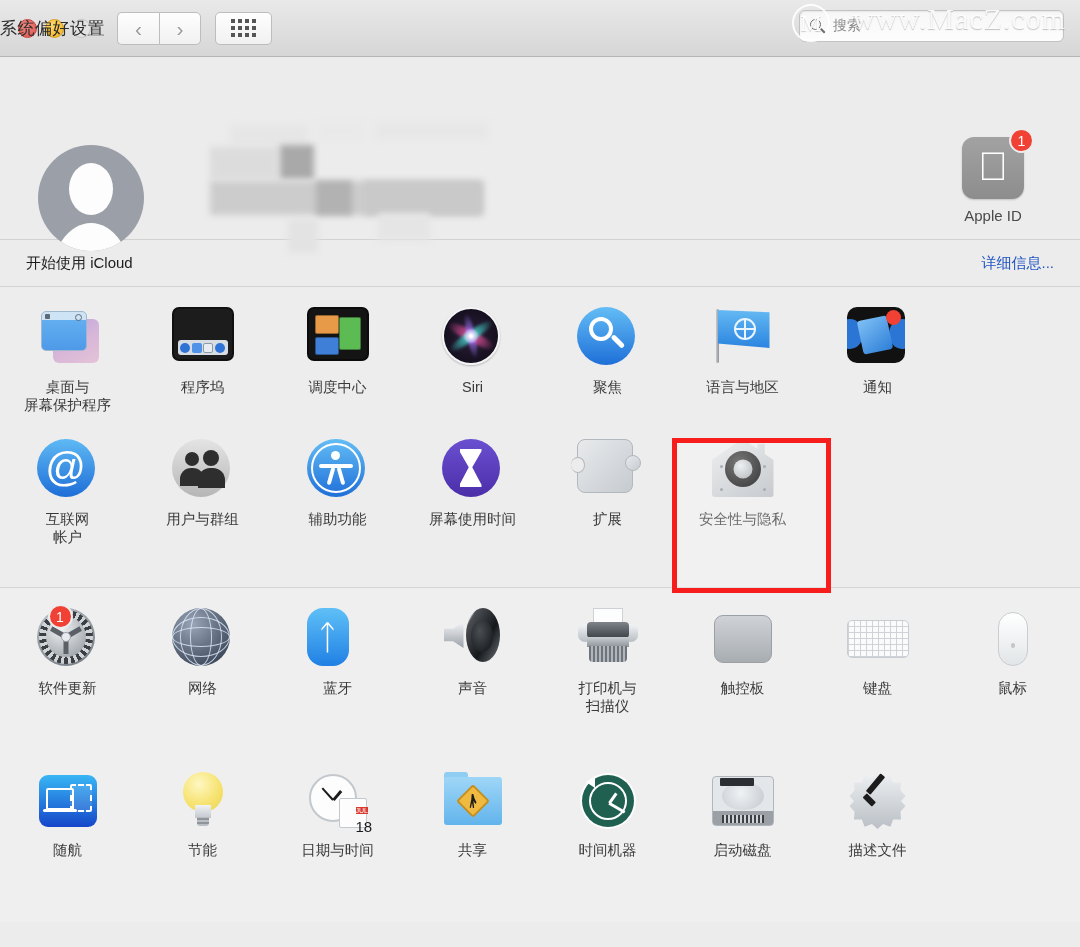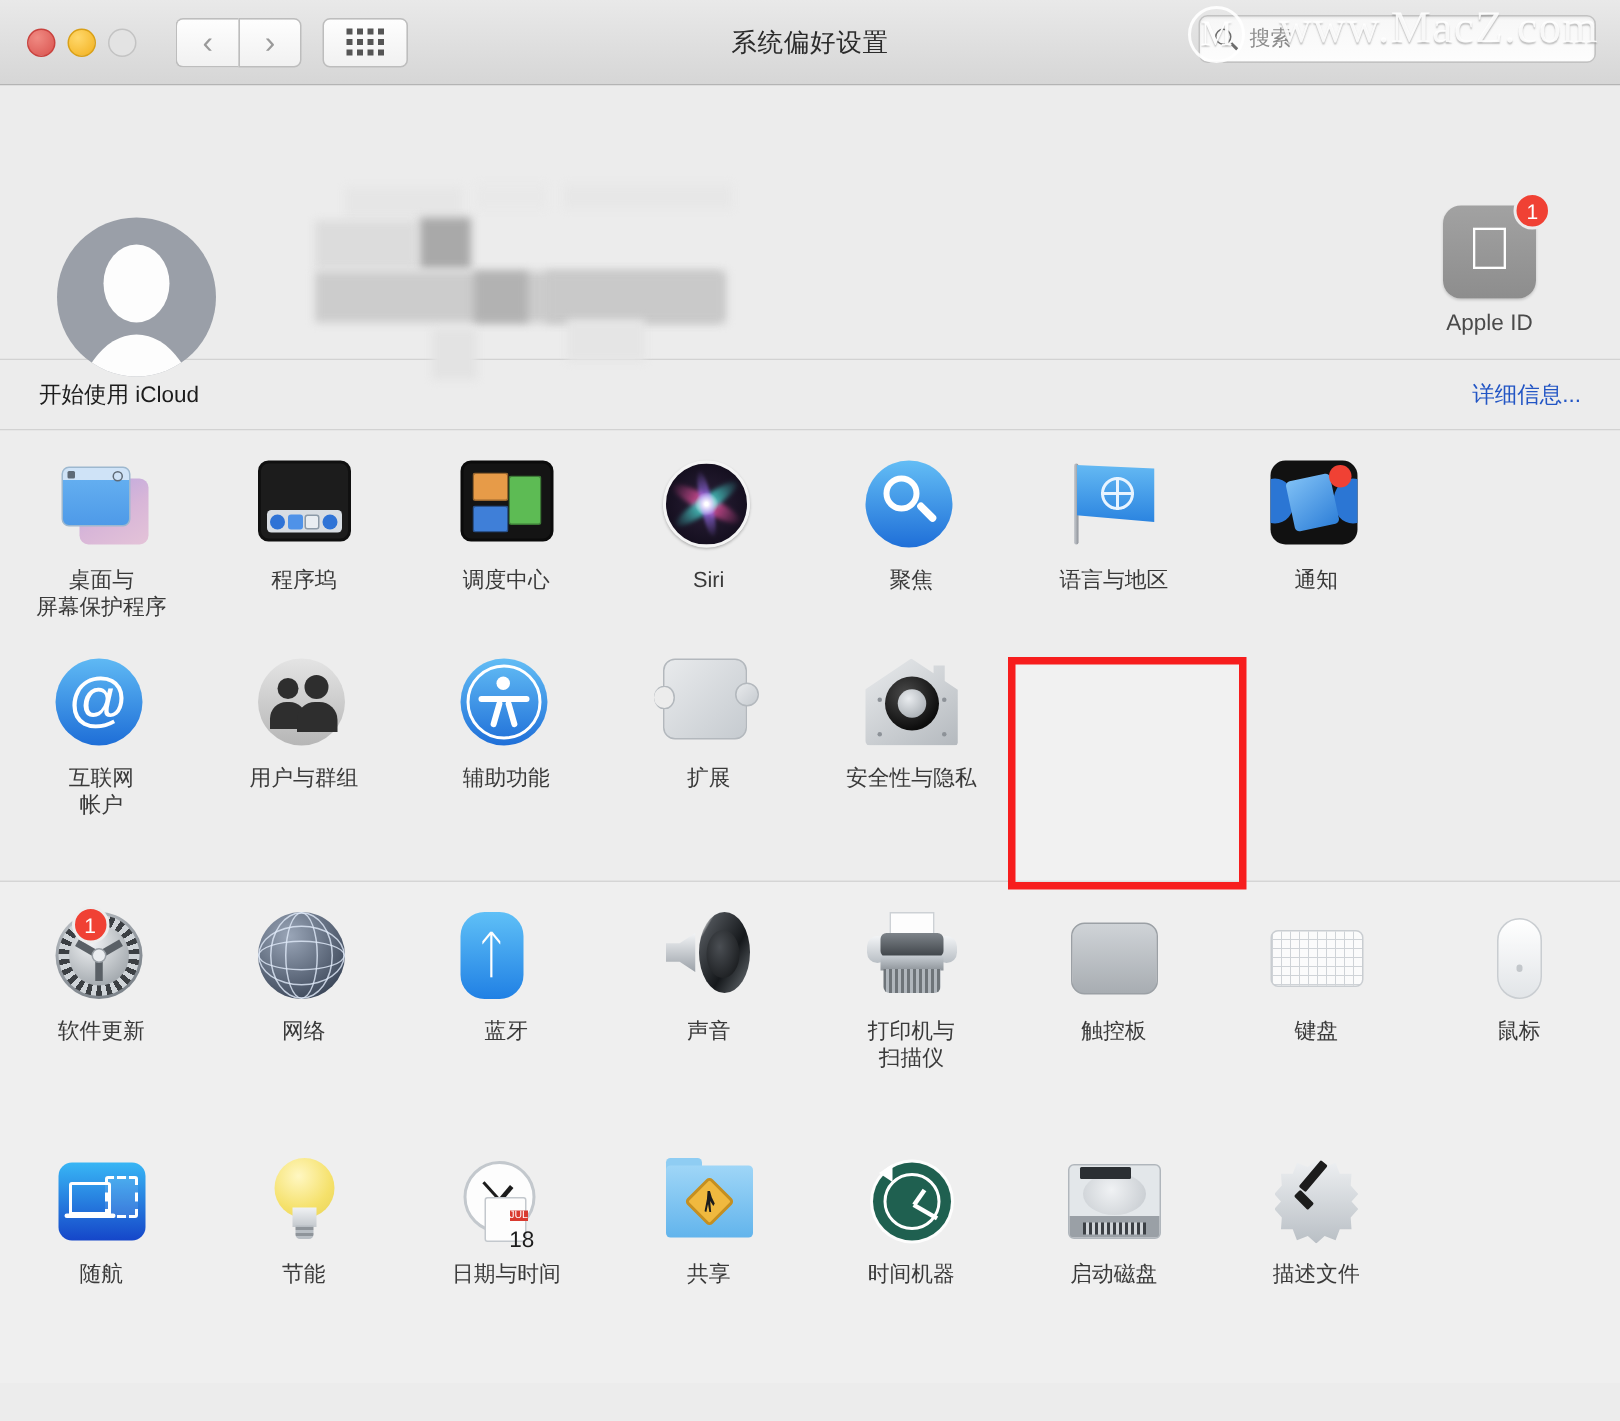--- a/index.html
+++ b/index.html
@@ -38,21 +38,21 @@
   .gridbtn {
     width: 57px; height: 33px; margin-left: 14px;
     background: linear-gradient(to bottom, #fefefe, #f1f1f1);
     border: 1px solid #bdbdbd; border-radius: 5px;
     display: flex; align-items: center; justify-content: center;
   }
   .dotgrid { display: grid; grid-template-columns: repeat(4, 4px); grid-gap: 3px; }
   .dotgrid i { width: 4px; height: 4px; background: #555; display: block; }
 
   .wintitle {
-    position: absolute; left: 0; right: 0; text-align: center;
+    position: absolute; left: 0; right: 0; text-align: left;
     font-size: 17px; color: #2b2b2b; letter-spacing: .5px;
     pointer-events: none;
   }
 
   .searchwrap { position: absolute; right: 16px; top: 10px; }
   .searchbox {
     width: 265px; height: 32px;
     background: linear-gradient(to bottom,#f7f7f7,#fdfdfd);
     border: 1px solid #c2c2c2; border-radius: 6px;
     display: flex; align-items: center; padding: 0 10px;
@@ -293,21 +293,21 @@
 
   .i-energy{width:40px;height:58px;position:relative;}
   .i-energy .bulb{position:absolute;left:0;top:0;width:40px;height:40px;border-radius:50%;background:radial-gradient(circle at 40% 30%,#fff7c2,#f5e16b 60%,#e8d255);}
   .i-energy .neck{position:absolute;left:12px;top:33px;width:16px;height:13px;background:linear-gradient(to bottom,#f0f2f4,#c3c8cd);}
   .i-energy .base{position:absolute;left:14px;top:45px;width:12px;height:9px;background:repeating-linear-gradient(0deg,#b8bec4 0 2px,#8e949a 2px 4px);border-radius:0 0 3px 3px;}
 
   .i-datetime{width:58px;height:54px;position:relative;}
   .i-datetime .clock{position:absolute;left:0;top:0;width:48px;height:48px;border-radius:50%;background:#fdfdfd;border:2px solid #c3c8cd;}
   .i-datetime .hh{position:absolute;left:23px;top:14px;width:2.5px;height:12px;background:#1c1c1c;transform-origin:50% 100%;transform:rotate(40deg);}
   .i-datetime .mm{position:absolute;left:23px;top:10px;width:2px;height:16px;background:#1c1c1c;transform-origin:50% 100%;transform:rotate(-42deg);}
-  .i-datetime .cal{position:absolute;right:16px;bottom:0;width:28px;height:30px;background:#fdfdfd;border:1px solid #c3c8cd;border-radius:2px;padding-left:16px;}
+  .i-datetime .cal{position:absolute;right:0;bottom:0;width:28px;height:30px;background:#fdfdfd;border:1px solid #c3c8cd;border-radius:2px;padding-left:16px;}
   .i-datetime .cal .hd{height:9px;background:#d93b30;color:#fff;font-size:7px;text-align:center;line-height:9px;font-family:"Liberation Sans",sans-serif;}
   .i-datetime .cal .dy{font-size:15px;text-align:center;color:#1c1c1c;line-height:20px;font-family:"Liberation Sans",sans-serif;}
 
   .i-sharing{width:58px;height:48px;position:relative;}
   .i-sharing .f{position:absolute;inset:0;border-radius:3px;background:linear-gradient(to bottom,#9fd6f7,#62b4ec);}
   .i-sharing .tab{position:absolute;left:0;top:-5px;width:24px;height:8px;border-radius:3px 3px 0 0;background:#8fcdf3;}
   .i-sharing .sign{position:absolute;left:50%;top:50%;transform:translate(-50%,-50%) rotate(45deg);width:24px;height:24px;background:#f0b93f;border:2px solid #c58f20;border-radius:3px;}
   .i-sharing .man{position:absolute;left:50%;top:50%;transform:translate(-50%,-50%);width:8px;height:14px;background:#1c1c1c;clip-path:polygon(40% 0,60% 0,75% 30%,100% 60%,88% 72%,62% 48%,70% 100%,55% 100%,44% 62%,30% 100%,15% 96%,35% 38%);}
 
   .i-timemachine{width:56px;height:56px;border-radius:50%;background:#fdfdfd;position:relative;}
@@ -537,20 +537,28 @@
               <span class="inner"></span>
               <span class="hd"></span>
               <span class="arms"></span>
               <span class="lg1"></span>
               <span class="lg2"></span>
             </div>
         </div>
         <div class="lbl">辅助功能</div>
       </div>
 
+      <div class="cell r2">
+        <div class="ico">
+          <div class="i-screentime">
+              <span class="gl"></span>
+            </div>
+        </div>
+        <div class="lbl">屏幕使用时间</div>
+      </div>
 
       <div class="cell r2">
         <div class="ico">
           <div class="i-ext">
               <span class="p"></span>
               <span class="knobL"></span>
               <span class="knobR"></span>
             </div>
         </div>
         <div class="lbl">扩展</div>

